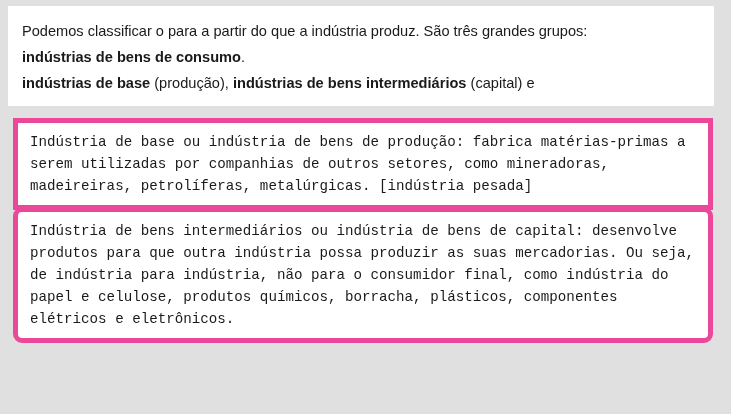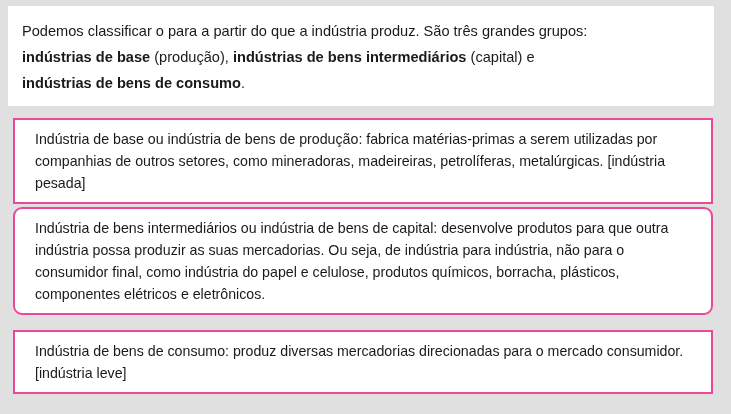--- a/index.html
+++ b/index.html
@@ -36,22 +36,23 @@
   }
   .intro-line b {
     font-weight: bold;
   }
   .box {
     position: absolute;
     left: 13px;
     width: 700px;
     box-sizing: border-box;
     background: #ffffff;
-    border: 2px solid #ec4899;
-    padding: 8px 10px 8px 20px;
+    border: 5px solid #ec4899;
+    padding: 8px 10px 8px 12px;
+    font-family: Liberation Mono, monospace;
   }
   .box p {
     margin: 0;
     font-size: 14.2px;
     line-height: 22px;
     color: #1a1a1a;
     text-align: justify;
     text-justify: inter-word;
   }
   .box p:last-child {
@@ -64,32 +65,29 @@
 </head>
 <body>
 
 <div class="page">
 
   <div class="intro-block">
     <div class="intro-line">
       <span>Podemos classificar o para a partir do que a indústria produz. São três grandes grupos:</span>
     </div>
     <div class="intro-line">
-      <b>indústrias de base</b><span> (produção), </span><b>indústrias de bens intermediários</b><span> (capital) e</span>
+      <b>indústrias de bens de consumo</b><span>.</span>
     </div>
     <div class="intro-line">
-      <b>indústrias de bens de consumo</b><span>.</span>
+      <b>indústrias de base</b><span> (produção), </span><b>indústrias de bens intermediários</b><span> (capital) e</span>
     </div>
   </div>
 
   <div class="box" id="box1">
     <p>Indústria de base ou indústria de bens de produção: fabrica matérias-primas a serem utilizadas por companhias de outros setores, como mineradoras, madeireiras, petrolíferas, metalúrgicas. [indústria pesada]</p>
   </div>
 
   <div class="box" id="box2">
     <p>Indústria de bens intermediários ou indústria de bens de capital: desenvolve produtos para que outra indústria possa produzir as suas mercadorias. Ou seja, de indústria para indústria, não para o consumidor final, como indústria do papel e celulose, produtos químicos, borracha, plásticos, componentes elétricos e eletrônicos.</p>
   </div>
 
-  <div class="box" id="box3">
-    <p>Indústria de bens de consumo: produz diversas mercadorias direcionadas para o mercado consumidor. [indústria leve]</p>
-  </div>
 
 </div>
 
 </body></html>

